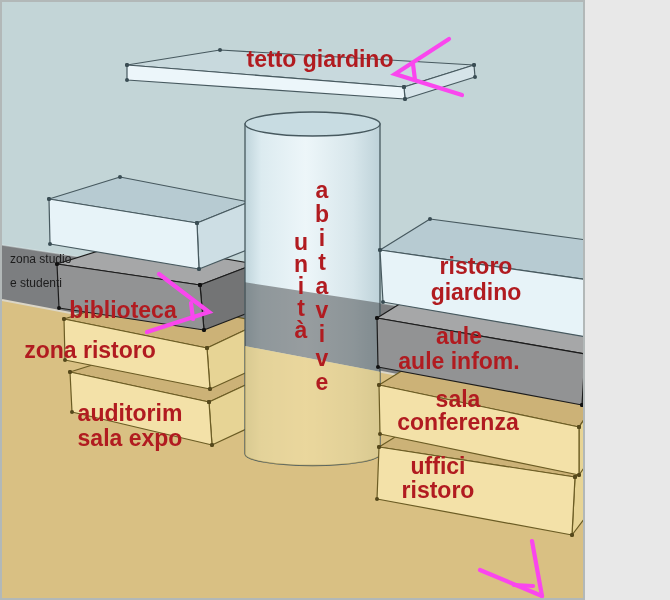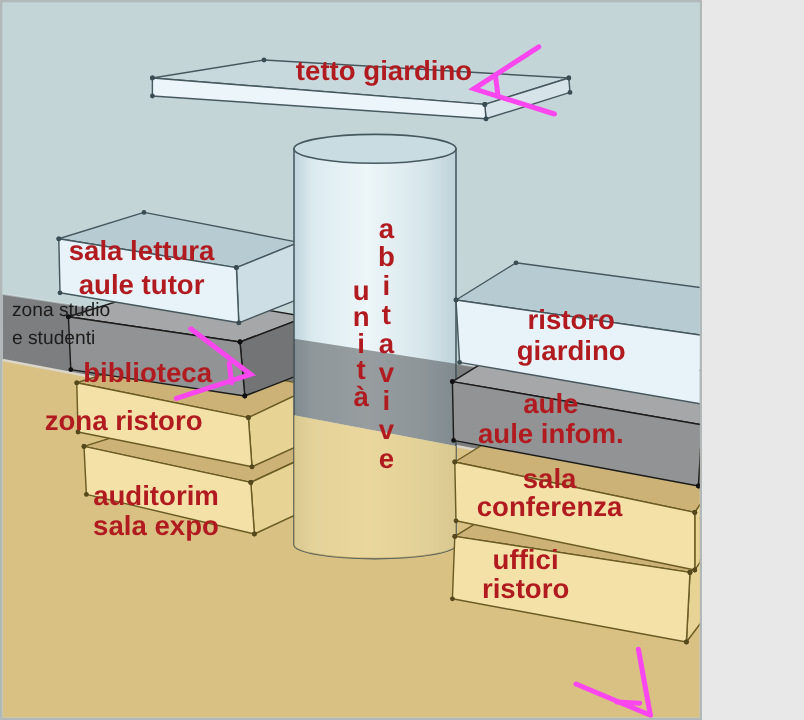--- a/index.html
+++ b/index.html
@@ -21,21 +21,21 @@
     font-weight:bold;
     font-size:23px;
     line-height:26px;
     color:#b11b20;
     pointer-events:none;
     letter-spacing:0px;
   }
   .lbl.black{
     color:#1c1c1c;
     font-weight:normal;
-    font-size:16px;
+    font-size:12px;
     transform:none;
     text-align:left;
   }
 </style>
 </head>
 <body>
 
 <div id="stage">
 
   <svg id="scene" width="670" height="600" viewBox="0 0 670 600">
@@ -236,26 +236,24 @@
       </g>
       <g>
         <line x1="530" y1="539" x2="540" y2="594"></line>
         <line x1="478" y1="568" x2="540" y2="594"></line>
         <line x1="512" y1="583" x2="531" y2="584"></line>
       </g>
     </g>
   </svg>
 
   <div class="lbl" style="left:318px;top:44px;">tetto giardino</div>
-  <div class="lbl" style="left:116px;top:193px;line-height:28px;">sala lettura
-aule tutor</div>
   <div class="lbl black" style="left:8px;top:245px;line-height:24px;">zona studio
 e studenti</div>
   <div class="lbl" style="left:121px;top:283px;margin-top:12px;">biblioteca</div>
-  <div class="lbl" style="left:101px;top:335px;text-align:center;">zona ristoro</div>
+  <div class="lbl" style="left:88px;top:335px;text-align:center;">zona ristoro</div>
   <div class="lbl" style="left:128px;top:399px;line-height:25px;">auditorim
 sala expo</div>
   <div class="lbl" style="left:299px;top:229px;line-height:22px;">u
 n
 i
 t
 à</div>
   <div class="lbl" style="left:320px;top:176px;line-height:24px;">a
 b
 i

